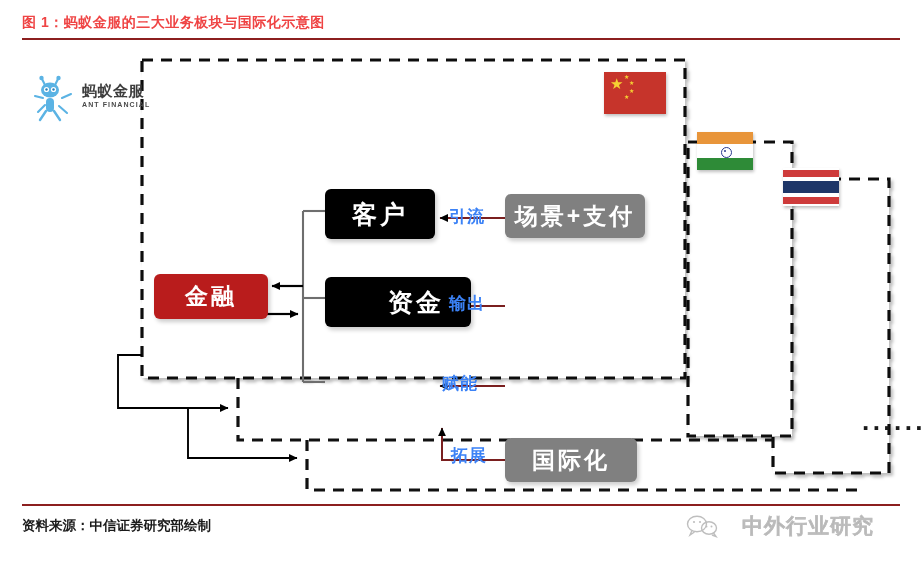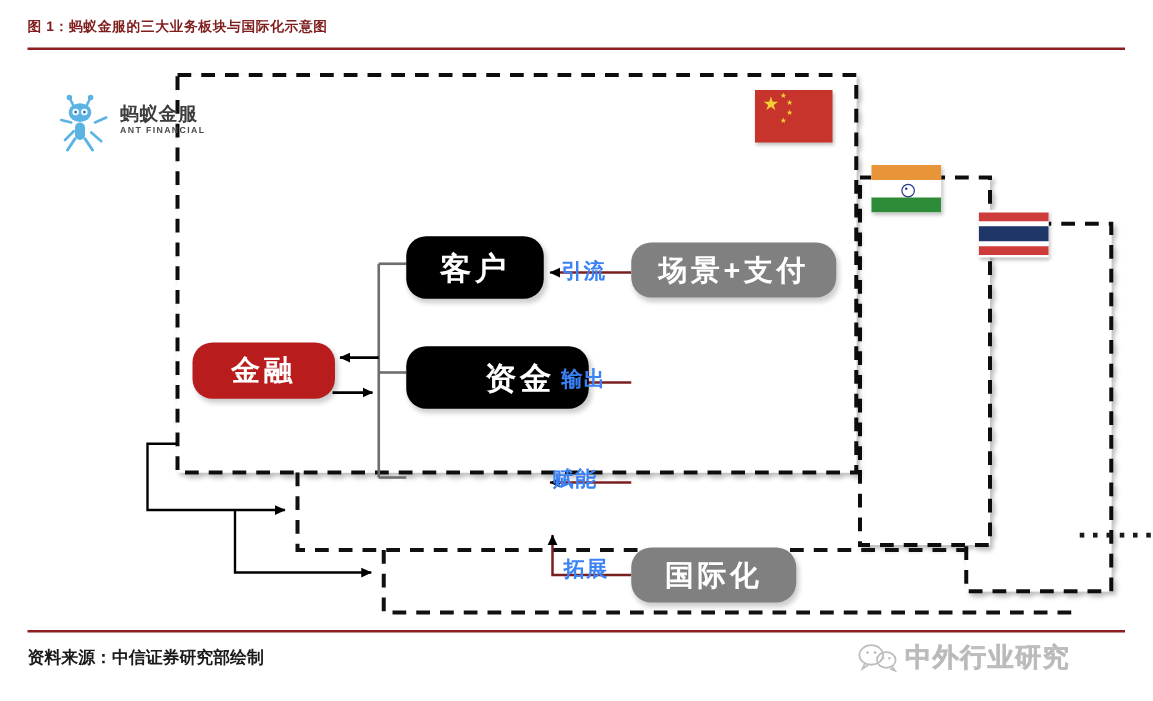--- a/index.html
+++ b/index.html
@@ -13,23 +13,23 @@
     position: relative;
     font-family: "Liberation Sans", "DejaVu Sans", sans-serif;
     overflow: hidden;
   }
 
   
   .fig-title {
     position: absolute;
     left: 22px;
     top: 14px;
-    font-size: 11px;
-    font-weight: bold;
-    color: #7f1d1d;
+    font-size: 14px;
+    font-weight: bold;
+    color: #ef4444;
     letter-spacing: 0.5px;
     white-space: nowrap;
   }
   .rule-top {
     position: absolute;
     left: 22px;
     top: 38px;
     width: 878px;
     height: 2px;
     background: #8C1F1F;
@@ -52,21 +52,21 @@
     white-space: nowrap;
   }
 
   
   .watermark {
     position: absolute;
     left: 686px;
     top: 512px;
     display: flex;
     align-items: center;
-    gap: 4px;
+    gap: 22px;
     opacity: 0.55;
   }
   .watermark .wm-text {
     font-size: 21px;
     font-weight: bold;
     color: #6b6b6b;
     letter-spacing: 1px;
     -webkit-text-stroke: 0.4px #8a8a8a;
   }
 
@@ -80,21 +80,21 @@
   }
   .canvas > svg {
     position: absolute;
     left: 0;
     top: 0;
   }
 
   
   .ant-logo {
     position: absolute;
-    left: 40px;
+    left: 26px;
     top: 24px;
     width: 112px;
     height: 56px;
   }
   .ant-logo .logo-cn {
     position: absolute;
     left: 56px;
     top: 12px;
     font-size: 15px;
     font-weight: bold;
@@ -112,21 +112,21 @@
     letter-spacing: 1.1px;
     white-space: nowrap;
   }
 
   
   .node {
     position: absolute;
     display: flex;
     align-items: center;
     justify-content: center;
-    border-radius: 16px;
+    border-radius: 6px;
     color: #ffffff;
     font-weight: bold;
     letter-spacing: 3px;
     box-shadow: 2px 3px 4px rgba(0,0,0,0.20);
     white-space: nowrap;
   }
   .node.black { background: #000000; font-size: 25px; }
   .node.red   { background: #b91c1c; font-size: 23px; }
   .node.gray  { background: #808080; font-size: 23px; }
 
@@ -284,21 +284,21 @@
     <div class="band red" style="top:29px; height:7px;"></div>
   </div>
 
   <div class="ellipsis-dots" style="left:862px; top:369px;">······</div>
 
   <div class="node red" style="left:154px; top:228px; width:114px; height:45px;">金融</div>
 
   <div class="node black" style="left:325px; top:143px; width:110px; height:50px;">客户</div>
   <div class="node black" style="left:325px; top:231px; width:110px; height:50px;padding-left:36px;">资金</div>
 
-  <div class="node gray" style="left:505px; top:148px; width:164px; height:44px;">场景+支付</div>
+  <div class="node gray" style="left:505px; top:148px; width:140px; height:44px;">场景+支付</div>
 
   <div class="node gray" style="left:505px; top:346px; width:132px; height:44px; top:392px;">国际化</div>
 
   <div class="edge-label" style="left:449px; top:142px;">引流</div>
   <div class="edge-label" style="left:449px; top:229px;">输出</div>
   <div class="edge-label" style="left:442px; top:309px;">赋能</div>
   <div class="edge-label" style="left:451px; top:381px;">拓展</div>
 
 </div>
 

